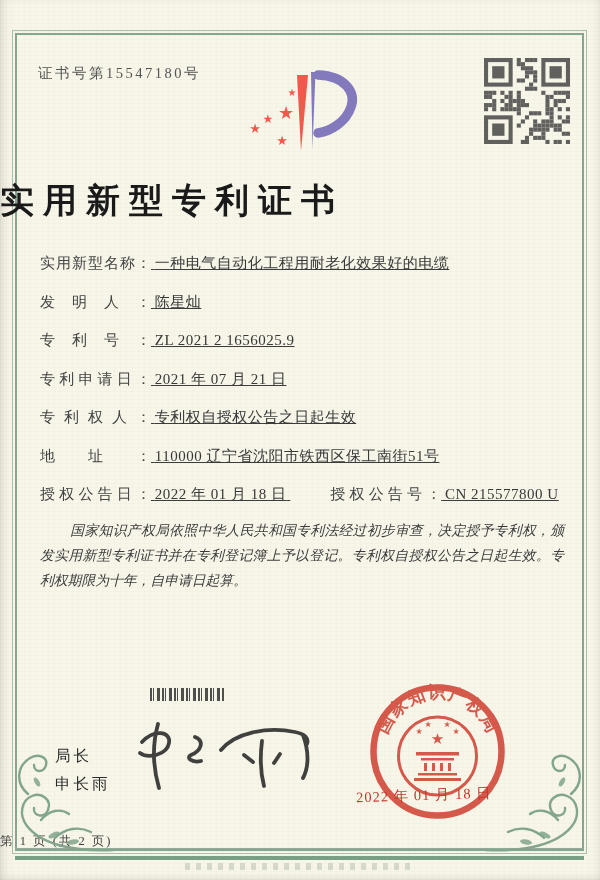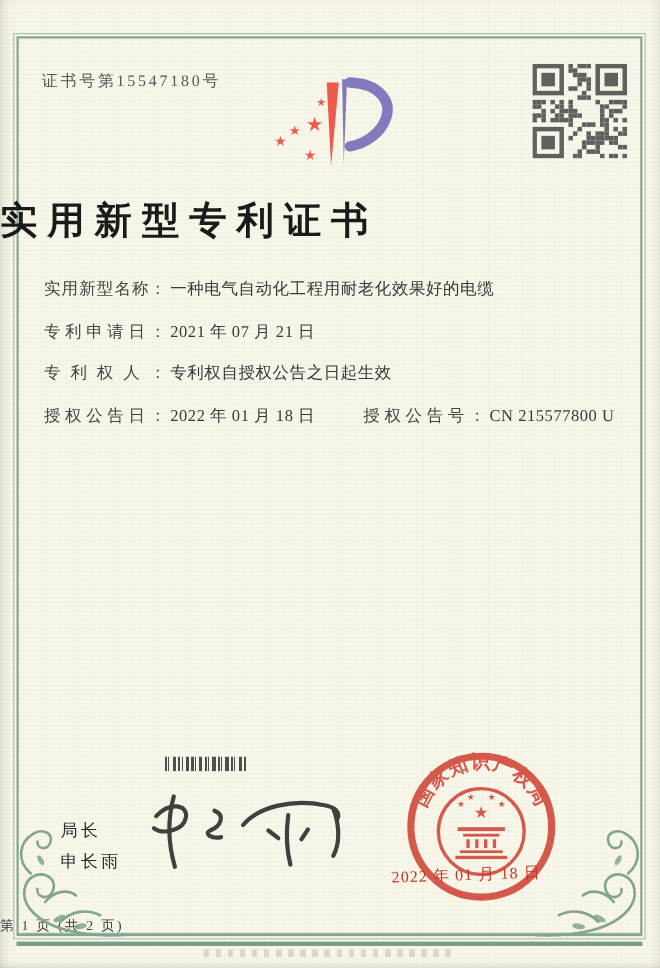--- a/index.html
+++ b/index.html
@@ -17,21 +17,21 @@
   .frame-inner{position:absolute;left:2px;right:2px;top:2px;bottom:2px;
          border:2.5px solid #84a691;}
   .bottom-rule{position:absolute;left:15px;right:16px;top:848px;height:7px;
          border-top:1.5px solid #8fae9a;border-bottom:4.5px solid #79a086;}
   .certno{position:absolute;left:38px;top:64px;font-size:14.5px;letter-spacing:2.5px;
          color:#555;}
   .logo{position:absolute;left:240px;top:60px;width:125px;height:112px;}
   .qr{position:absolute;left:484px;top:58px;width:86px;height:86px;opacity:.85;}
   .title{position:absolute;left:0;right:0;top:178px;margin:0;text-align:left;
          font-size:34px;font-weight:600;letter-spacing:9px;color:#1a1a1a;}
-  .fields{position:absolute;left:40px;right:28px;top:252px;font-size:15px;color:#3d3d3d;}
+  .fields{position:absolute;left:40px;right:28px;top:252px;font-size:15px;color:#3d3d3d;text-decoration:underline;}
   .frow{margin-bottom:15.5px;line-height:23px;white-space:nowrap;}
   .flabel{display:inline-block;width:7.4em;text-align:justify;text-align-last:justify;
          white-space:nowrap;vertical-align:top;color:#444;}
   .fvalue{letter-spacing:.5px;color:#383838;}
   .grant2{margin-left:40px;}
   .bodytext{position:absolute;left:40px;right:36px;top:518px;font-size:13.8px;
          line-height:1.82;color:#3b3b3b;text-align:justify;font-style:italic;}
   .bodytext p{margin:0;text-indent:2.2em;}
   .barcode{position:absolute;left:150px;top:688px;width:74px;height:13px;opacity:.9;
      background:repeating-linear-gradient(90deg,#3c3c3c 0 2px,transparent 2px 3px,
@@ -202,40 +202,53 @@
     </svg>
 
   <h1 class="title">实用新型专利证书</h1>
 
   <div class="fields">
     <div class="frow">
       <span class="flabel">实用新型名称：</span>
       <span class="fvalue">一种电气自动化工程用耐老化效果好的电缆</span>
     </div>
     <div class="frow">
+      <span class="flabel">发明人：</span>
+      <span class="fvalue">陈星灿</span>
+    </div>
+    <div class="frow">
+      <span class="flabel">专利号：</span>
+      <span class="fvalue">ZL 2021 2 1656025.9</span>
+    </div>
+    <div class="frow">
       <span class="flabel">专利申请日：</span>
       <span class="fvalue">2021 年 07 月 21 日</span>
     </div>
     <div class="frow">
       <span class="flabel">专利权人：</span>
       <span class="fvalue">专利权自授权公告之日起生效</span>
+    </div>
+    <div class="frow">
+      <span class="flabel">地址：</span>
+      <span class="fvalue">110000 辽宁省沈阳市铁西区保工南街51号</span>
     </div>
     <div class="frow">
       <span>
         <span class="flabel">授权公告日：</span>
         <span class="fvalue">2022 年 01 月 18 日</span>
       </span>
       <span class="grant2">
         <span class="flabel">授权公告号：</span>
         <span class="fvalue">CN 215577800 U</span>
       </span>
     </div>
   </div>
 
   <div class="bodytext">
+    <p>国家知识产权局依照中华人民共和国专利法经过初步审查，决定授予专利权，颁发实用新型专利证书并在专利登记簿上予以登记。专利权自授权公告之日起生效。专利权期限为十年，自申请日起算。</p>
   </div>
 
   <div class="barcode"></div>
 
   <div class="signer">
     <div>局长</div>
     <div>申长雨</div>
   </div>
 
   <svg class="signature" viewBox="0 0 205 92">

